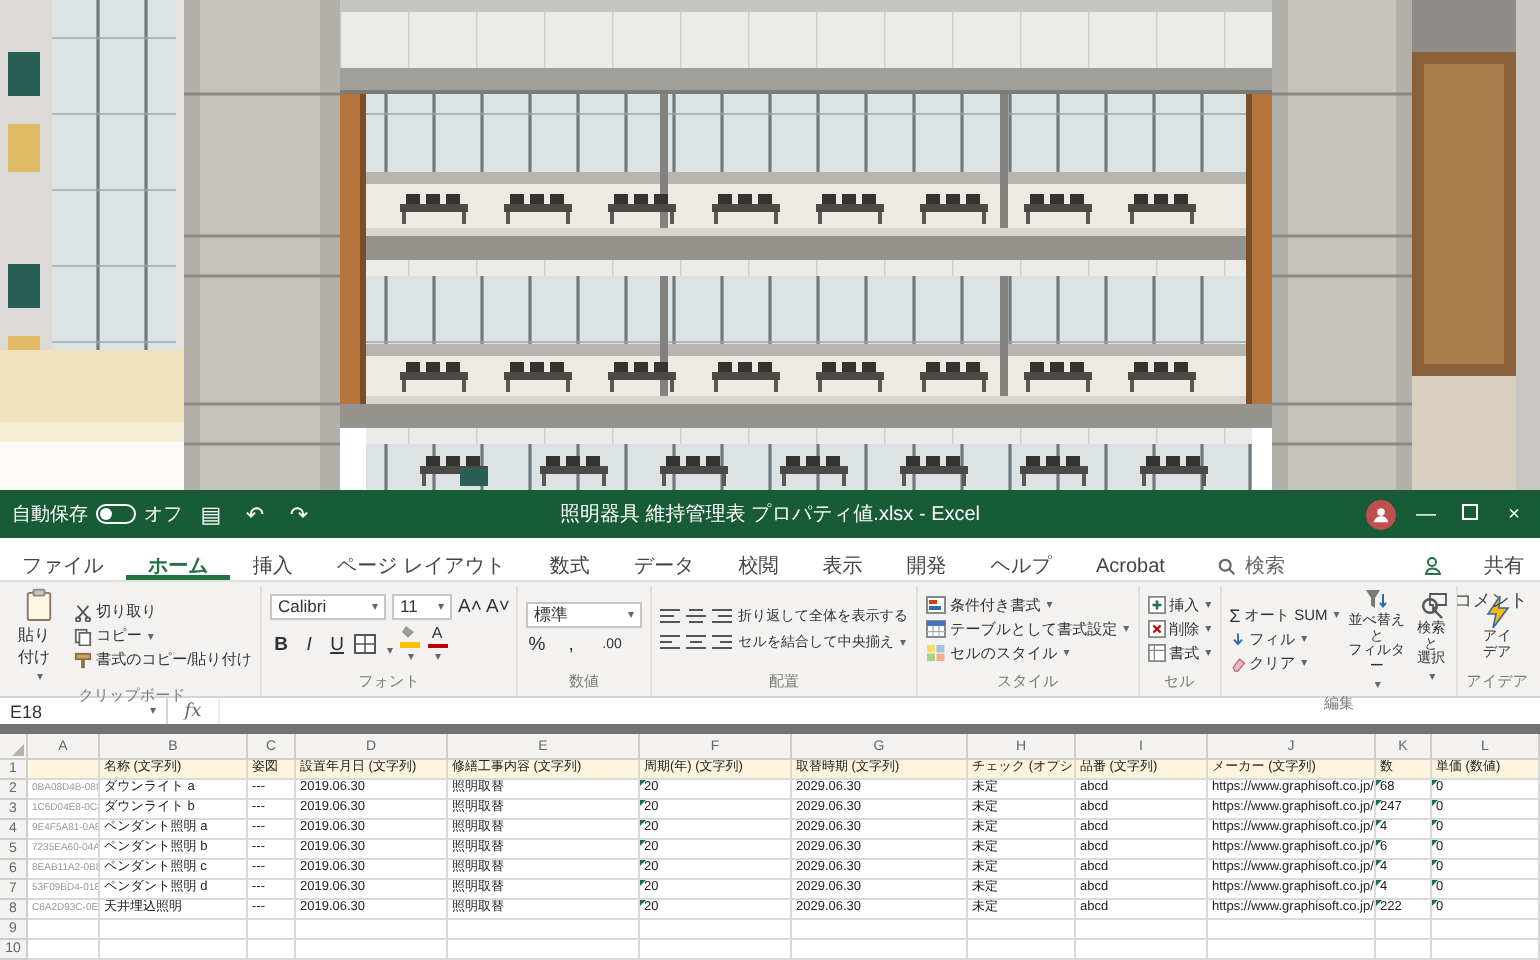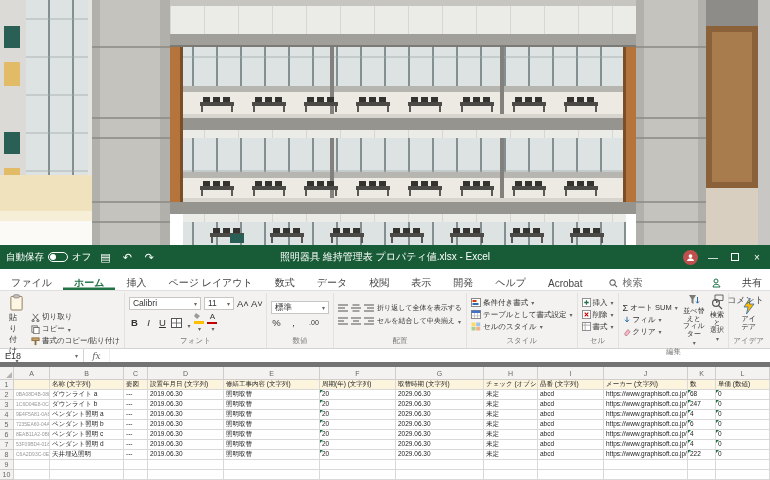--- a/index.html
+++ b/index.html
@@ -42,21 +42,21 @@
   .minicol { display:flex; flex-direction:column; justify-content:center; gap:2px; }
   .minibtn { display:flex; align-items:center; gap:2px; font-size:7.5px; color:#333; white-space:nowrap; }
   .dd::after { content:"▾"; font-size:6px; color:#666; margin-left:1px; }
   .combo { background:#fff; border:1px solid #c8c6c4; height:13px; display:flex; align-items:center; font-size:8.5px; padding:0 3px; color:#333; justify-content:space-between; }
   .fmt { font-size:9.5px; width:11px; text-align:center; color:#333; }
   .rrow { display:flex; align-items:center; gap:3px; }
   .colbar { display:inline-block; width:10px; height:2.5px; }
   .stackcol { display:flex; flex-direction:column; justify-content:center; gap:2px; }
   .two-line { white-space:pre-line; font-size:7px; text-align:center; line-height:1.1; color:#333; }
   .vbtn { display:flex; flex-direction:column; align-items:center; gap:1px; }
-  .comment-btn { position:absolute; right:6px; top:3px; display:flex; align-items:flex-start; gap:3px; font-size:9px; color:#444; }
+  .comment-btn { position:absolute; right:6px; top:3px; display:flex; align-items:center; gap:3px; font-size:9px; color:#444; }
 
   
   .fbar { height:18px; background:#fff; border-bottom:5px solid #737373; display:flex; align-items:stretch; font-size:9px; color:#333; }
   .namebox { width:84px; border-right:1px solid #d6d4d2; display:flex; align-items:center; justify-content:space-between; padding:0 5px; }
   .fx { width:26px; display:flex; align-items:center; justify-content:center; font-style:italic;
     font-family:"DejaVu Serif","Liberation Serif",serif; color:#666; border-right:1px solid #eee; }
   .finput { flex:1; }
 
   
   .sheet { height:113px; background:#fff; display:grid; grid-template-rows:13px repeat(10,10px); }
@@ -299,21 +299,21 @@
               <span>書式のコピー/貼り付け</span>
             </div>
           </div>
         </div>
         <div class="rlabel">クリップボード</div>
       </div>
 
       <div class="rgroup">
         <div class="rbody" style="flex-direction:column;align-items:stretch;justify-content:center;gap:3px;">
           <div class="rrow">
-            <div class="combo dd" style="width:72px;">
+            <div class="combo dd" style="width:58px;">
                 <span>Calibri</span>
               </div>
             <div class="combo dd" style="width:30px;">
                 <span>11</span>
               </div>
             <span class="fmt">A˄</span>
             <span class="fmt">A˅</span>
           </div>
           <div class="rrow">
             <span class="fmt" style="font-weight:bold;">B</span>

